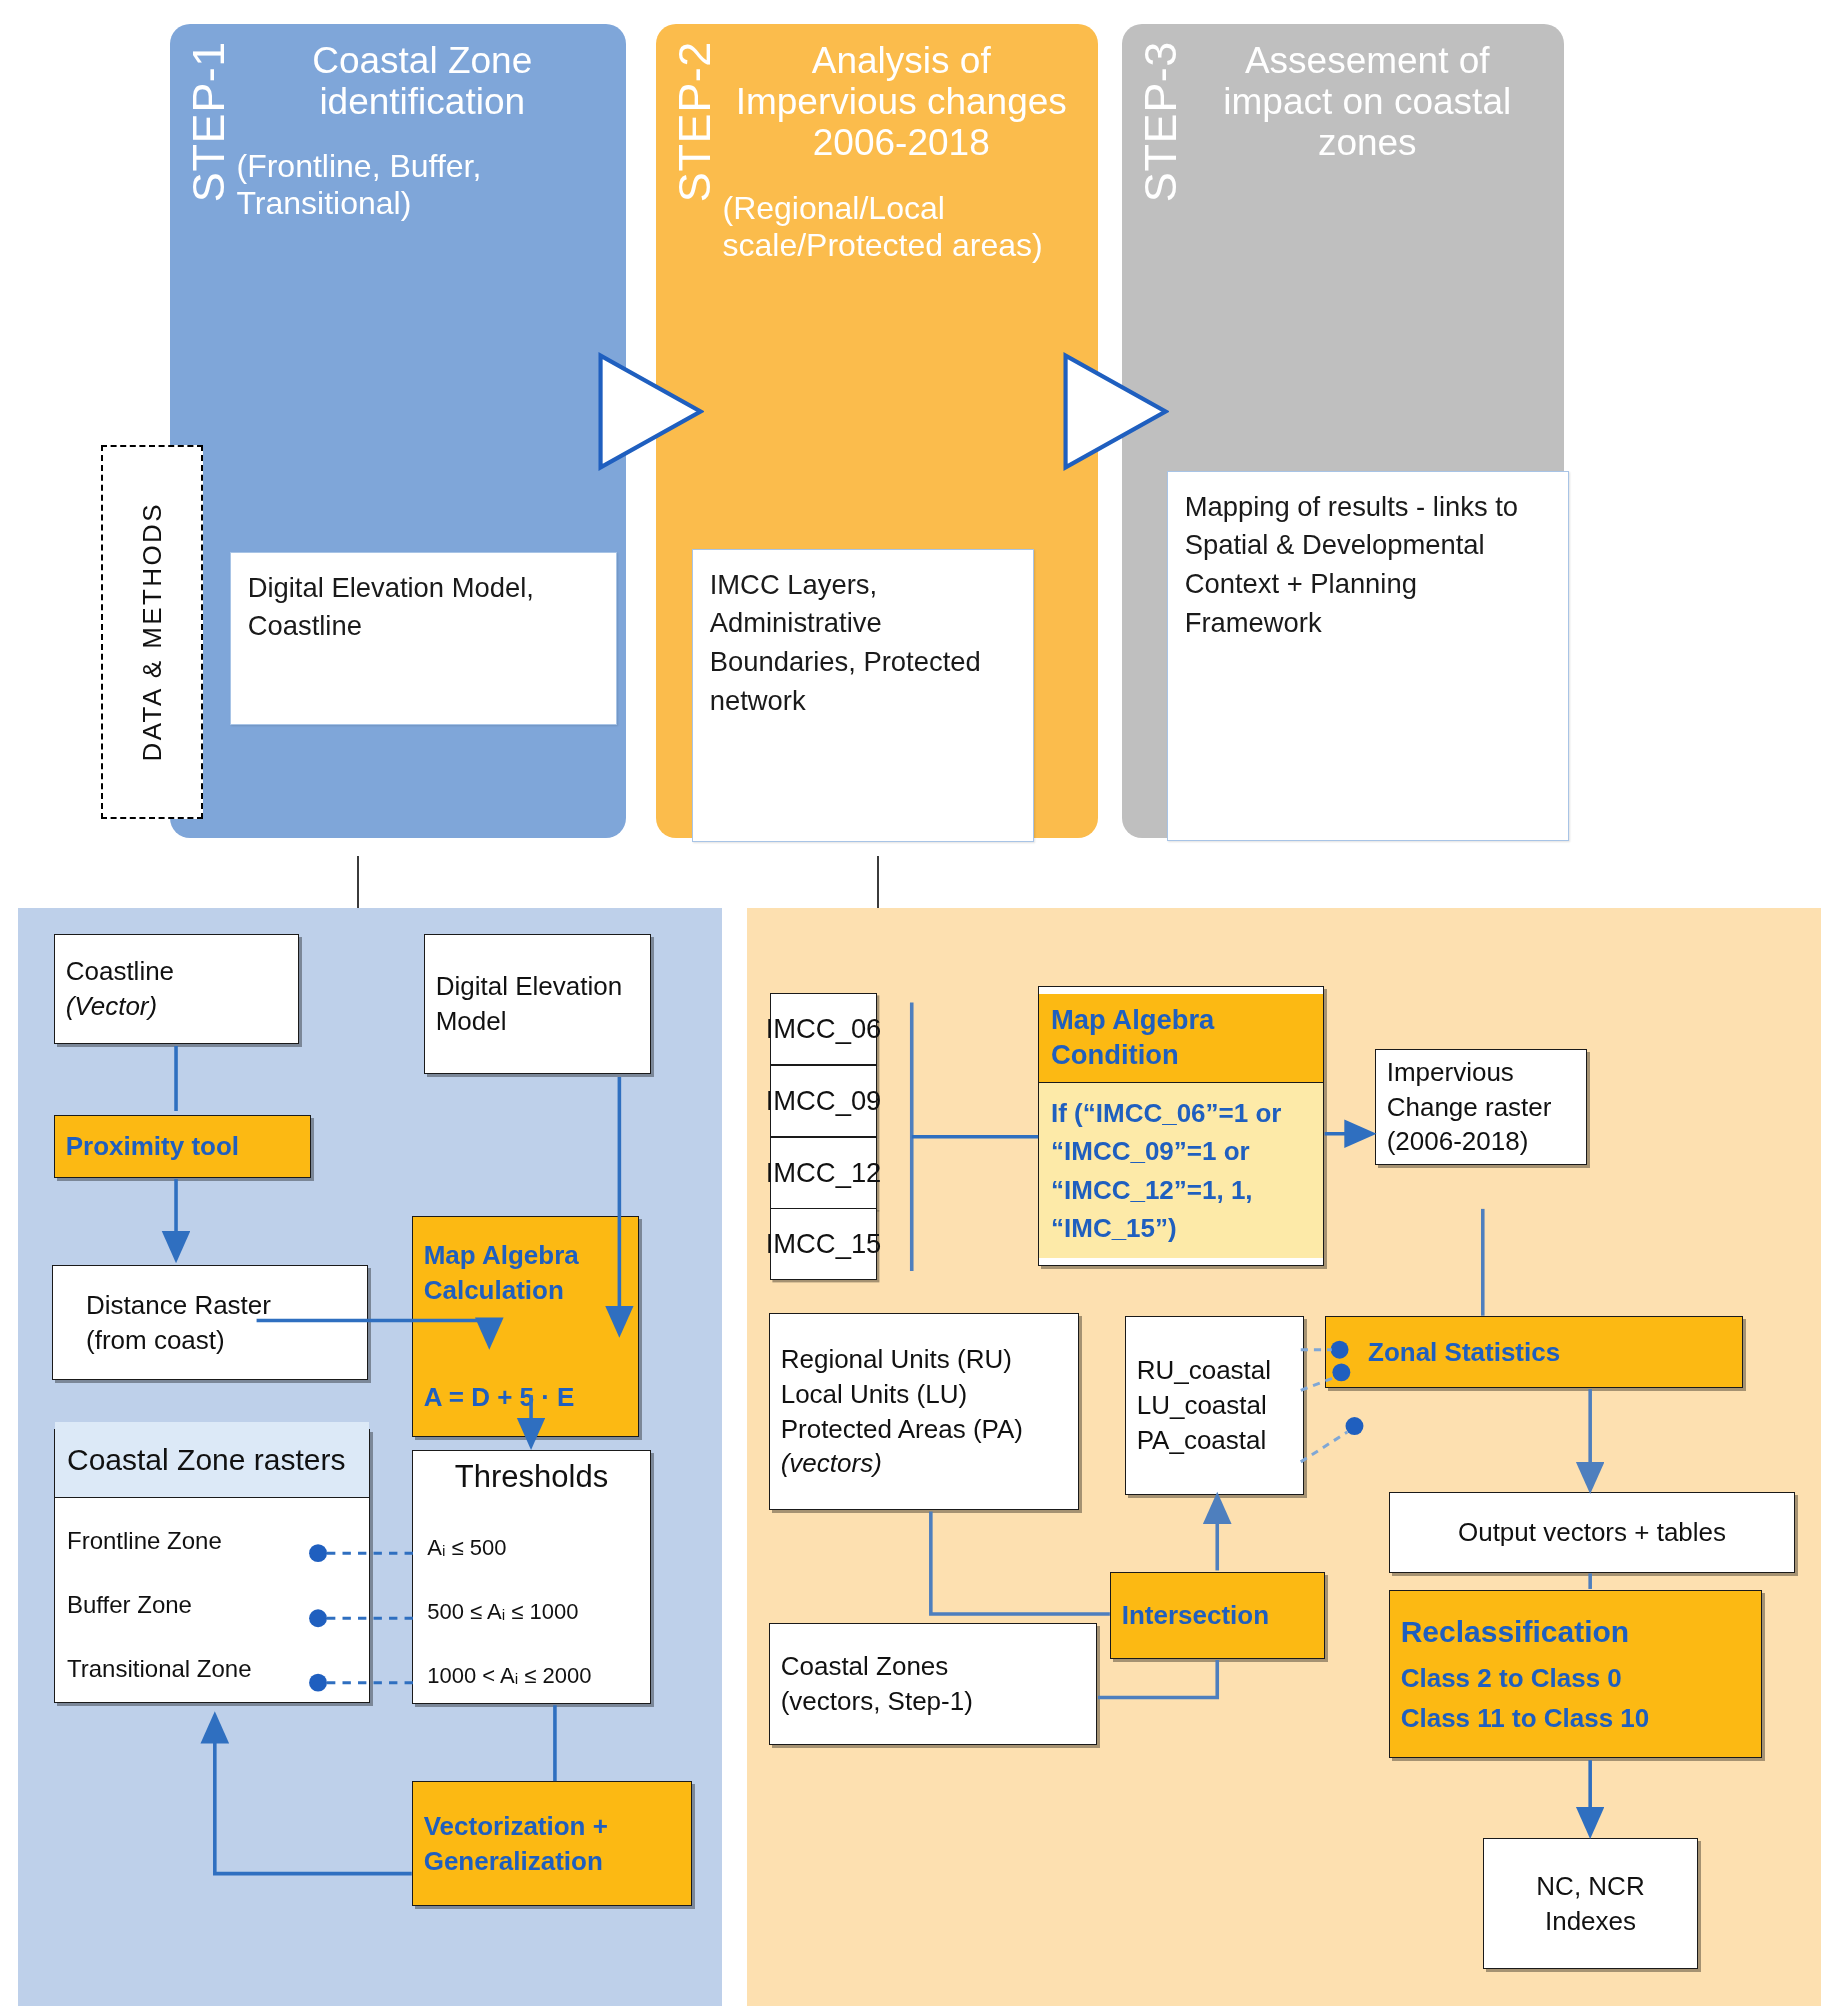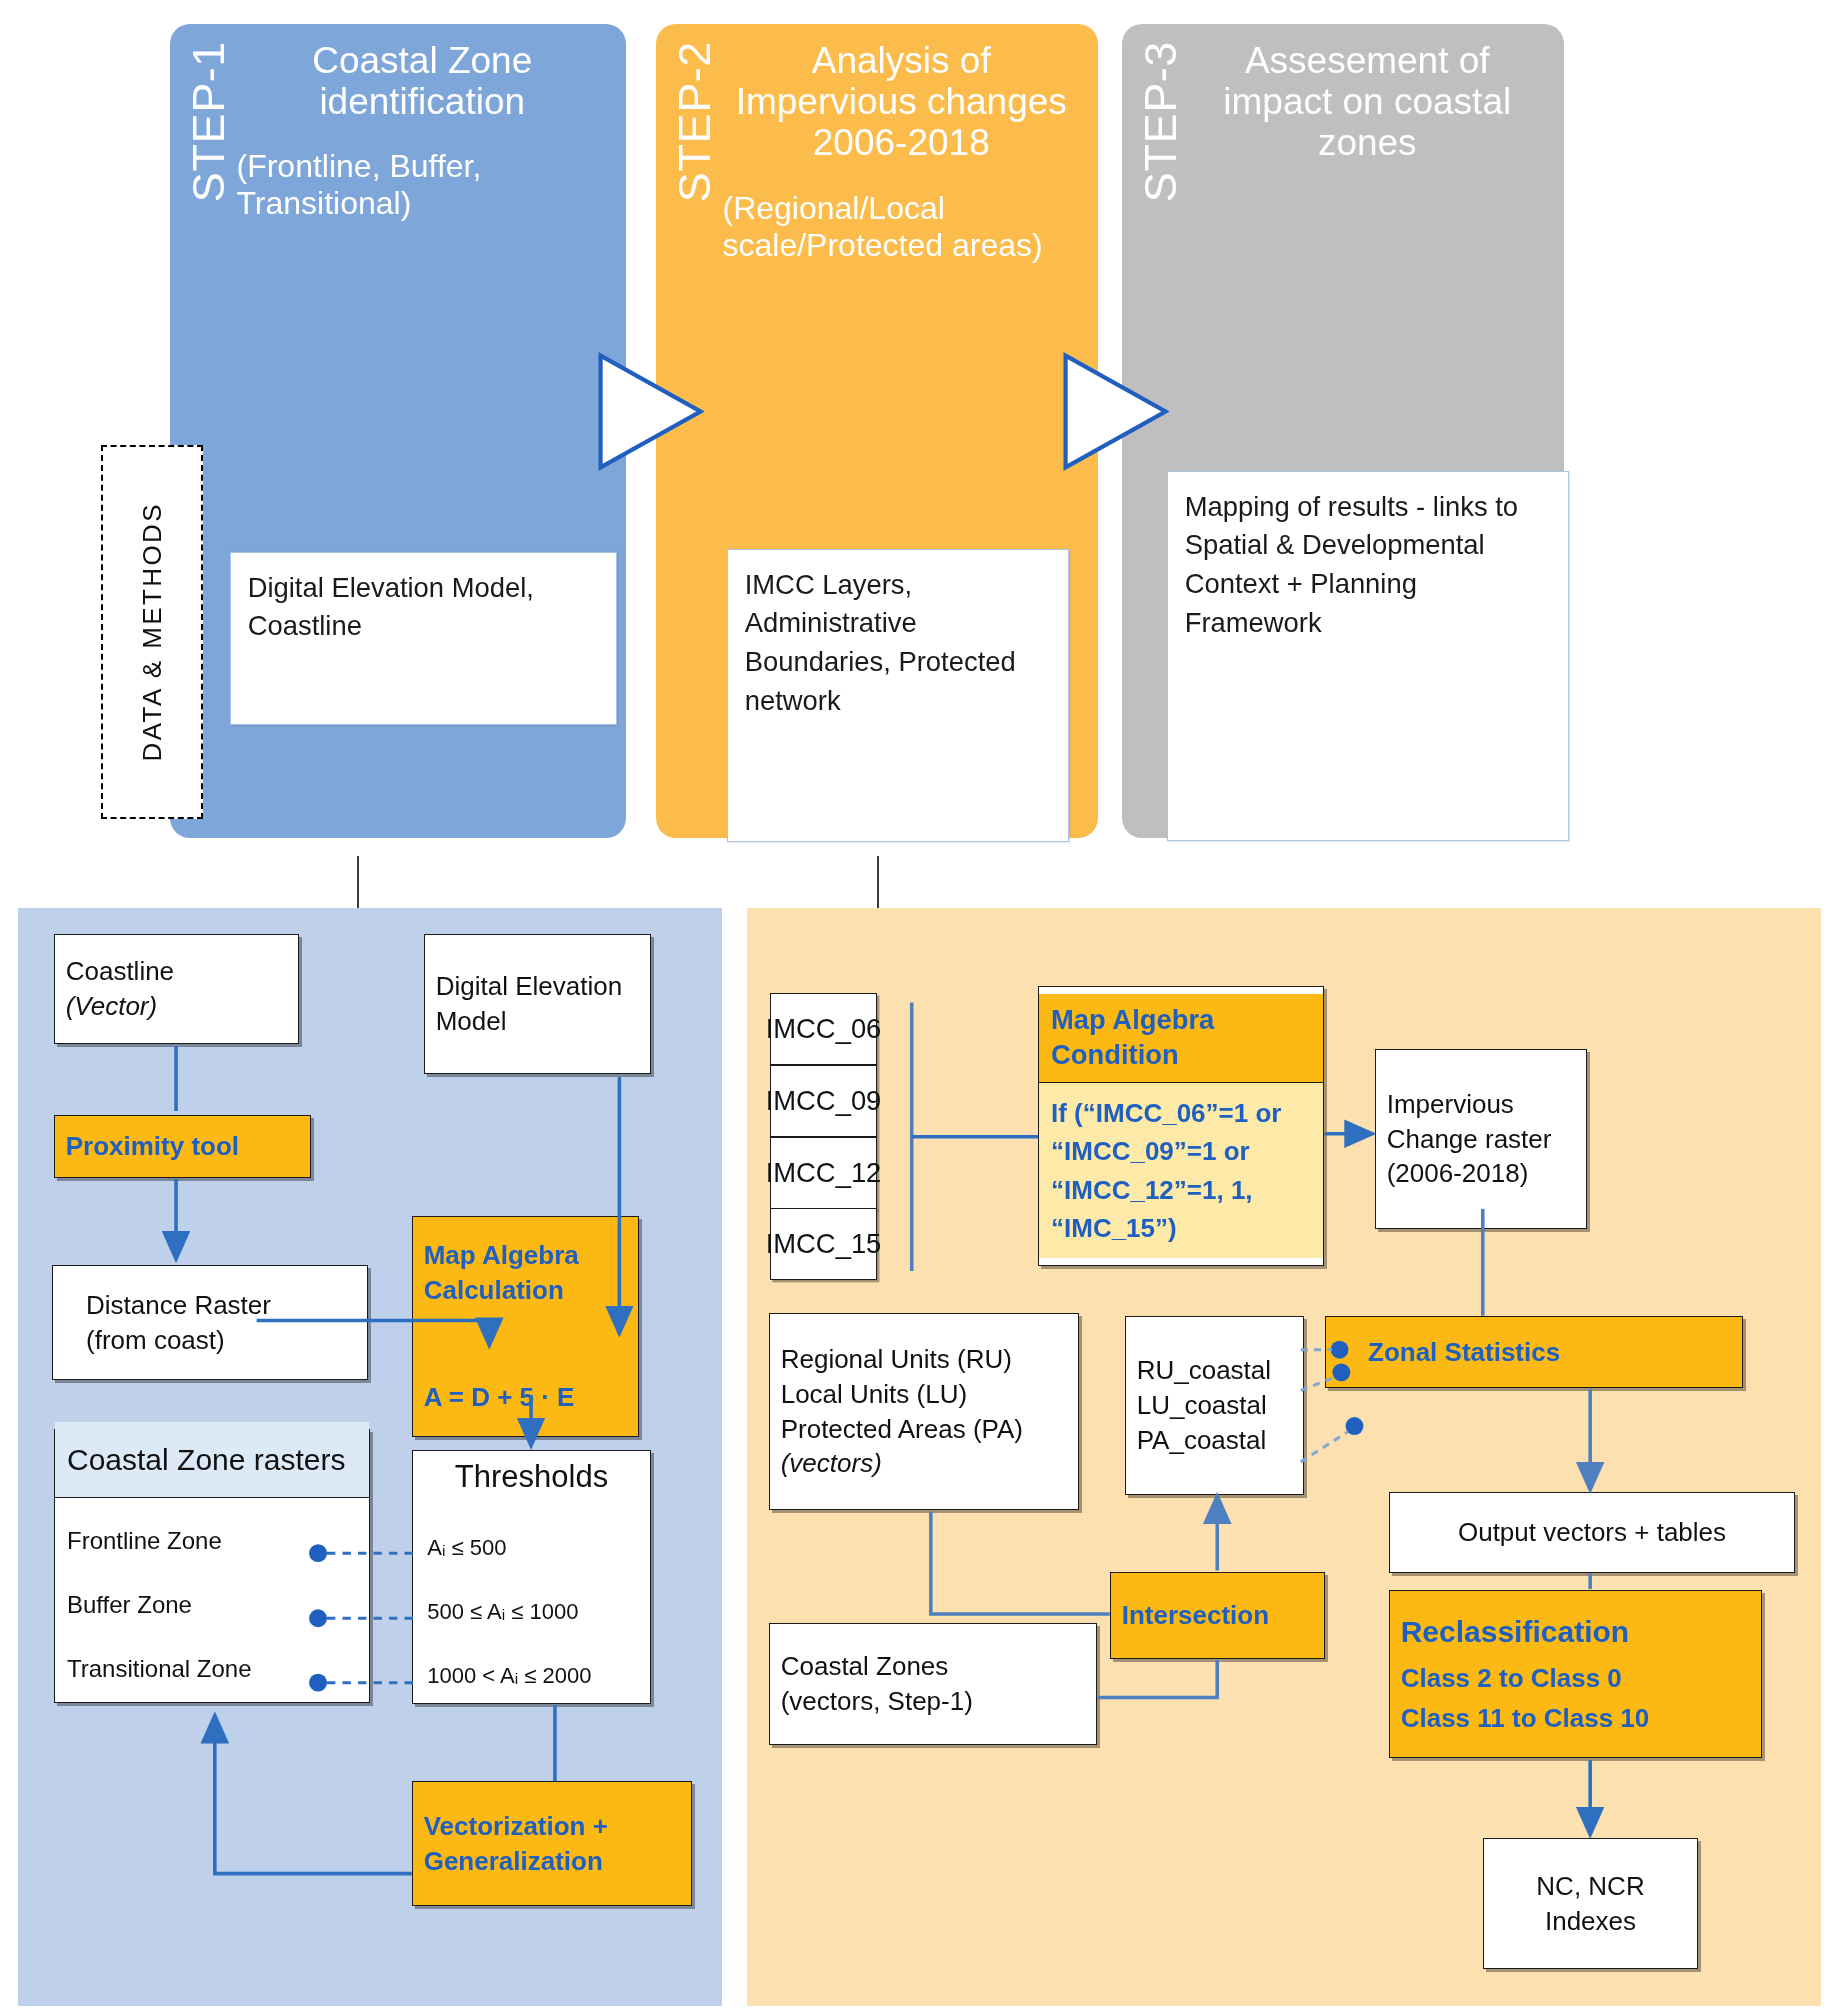--- a/index.html
+++ b/index.html
@@ -107,21 +107,21 @@
   </div>
 
   <div class="step-banner" style="left:1122px;top:24px;width:442px;height:814px;background:#bfbfbf;">
     <div class="step-vert">STEP-3</div>
     <div class="step-texts">
       <div class="step-title">Assesement of impact on coastal zones</div>
     </div>
   </div>
 
   <div class="banner-box" style="left:230px;top:552px;width:352px;height:140px;">Digital Elevation Model, Coastline</div>
-  <div class="banner-box" style="left:727px;top:549px;width:307px;height:260px;">IMCC Layers, Administrative Boundaries, Protected network</div>
+  <div class="banner-box" style="left:692px;top:549px;width:307px;height:260px;">IMCC Layers, Administrative Boundaries, Protected network</div>
   <div class="banner-box" style="left:1167px;top:471px;width:367px;height:337px;">Mapping of results - links to Spatial &amp; Developmental Context + Planning Framework</div>
 
   <svg class="chevron" style="left:597px;top:352px;width:107px;height:119px;" viewBox="0 0 180 200">
     <polygon points="6,6 174,100 6,194" fill="#ffffff" stroke="#1f5fbf" stroke-width="7"></polygon>
   </svg>
   <svg class="chevron" style="left:1062px;top:352px;width:107px;height:119px;" viewBox="0 0 180 200">
     <polygon points="6,6 174,100 6,194" fill="#ffffff" stroke="#1f5fbf" stroke-width="7"></polygon>
   </svg>
 
   <div class="dm-box" style="left:101px;top:445px;width:98px;height:370px;">
@@ -183,21 +183,21 @@
   <div class="imcc-item" style="position:absolute;left:770px;top:993px;width:107px;height:72px;">IMCC_06</div>
   <div class="imcc-item" style="position:absolute;left:770px;top:1065px;width:107px;height:72px;">IMCC_09</div>
   <div class="imcc-item" style="position:absolute;left:770px;top:1137px;width:107px;height:72px;">IMCC_12</div>
   <div class="imcc-item" style="position:absolute;left:770px;top:1208px;width:107px;height:72px;">IMCC_15</div>
 
   <div class="fbox" style="left:1038px;top:986px;width:286px;height:280px;padding:0;">
     <div class="mac-head">Map Algebra Condition</div>
     <div class="mac-body">If (“IMCC_06”=1 or “IMCC_09”=1 or “IMCC_12”=1, 1, “IMC_15”)</div>
   </div>
 
-  <div class="fbox" style="left:1375px;top:1049px;width:212px;height:180px;">
+  <div class="fbox" style="left:1375px;top:1049px;width:212px;height:116px;">
     <div>Impervious Change raster (2006-2018)</div>
   </div>
 
   <div class="fbox" style="left:769px;top:1313px;width:310px;height:197px;">
     <div>Regional Units (RU)</div>
     <div>Local Units (LU)</div>
     <div>Protected Areas (PA)</div>
     <div class="italic">(vectors)</div>
   </div>
 

